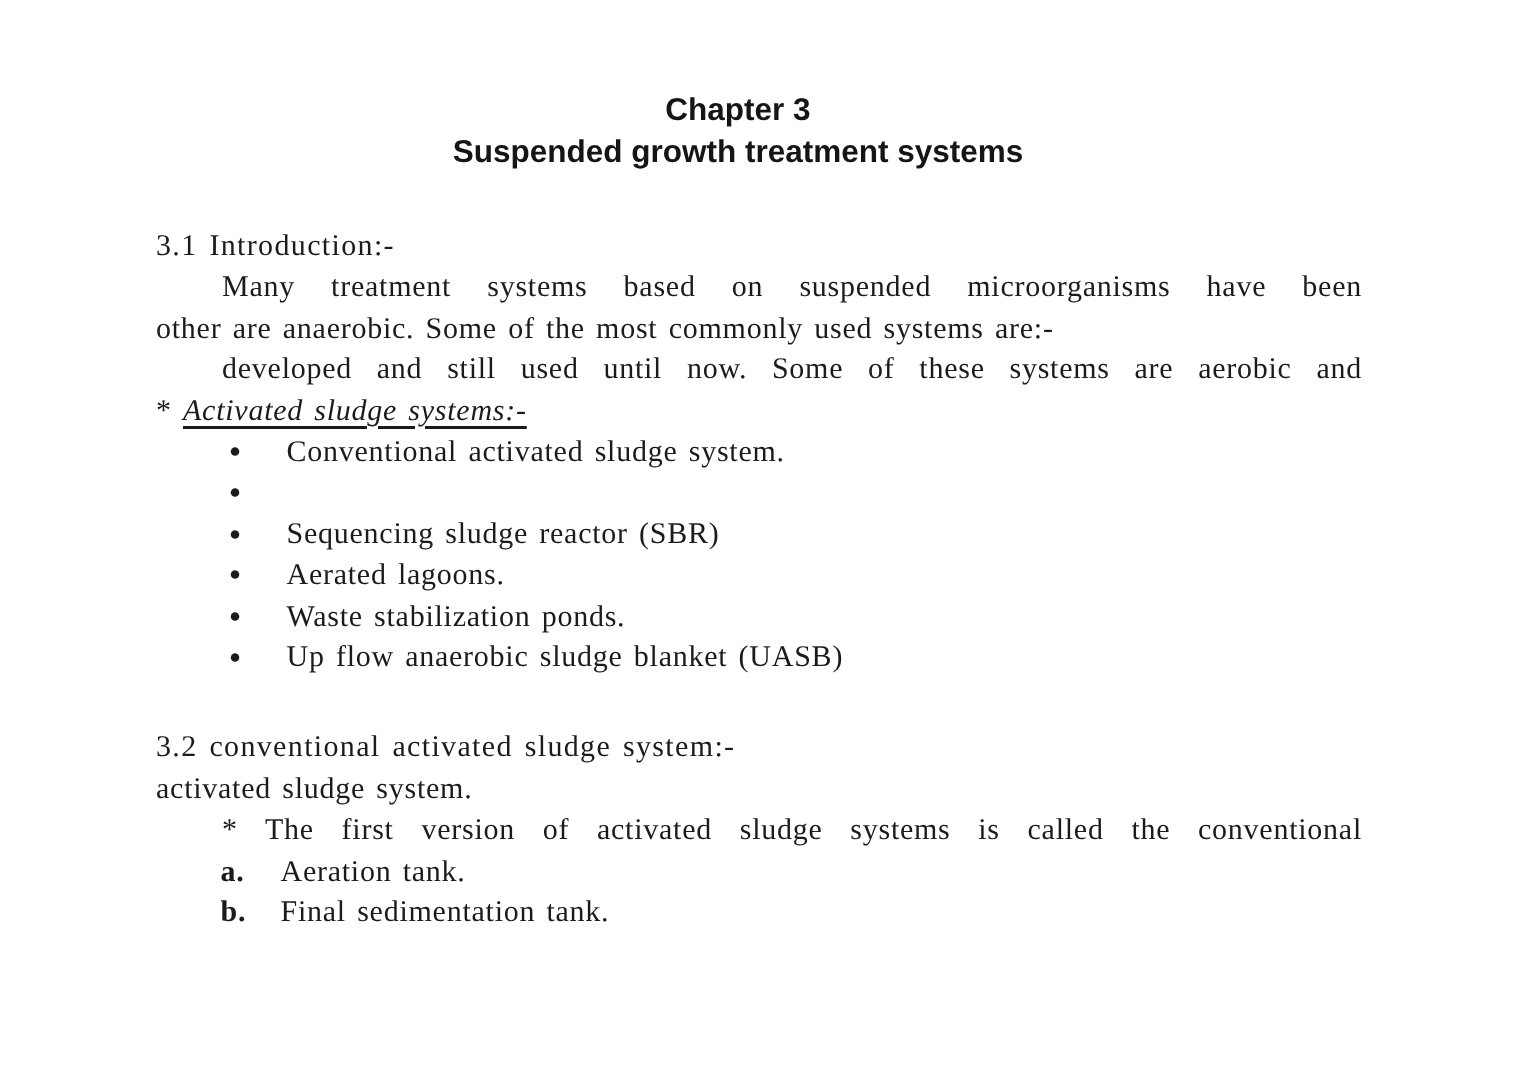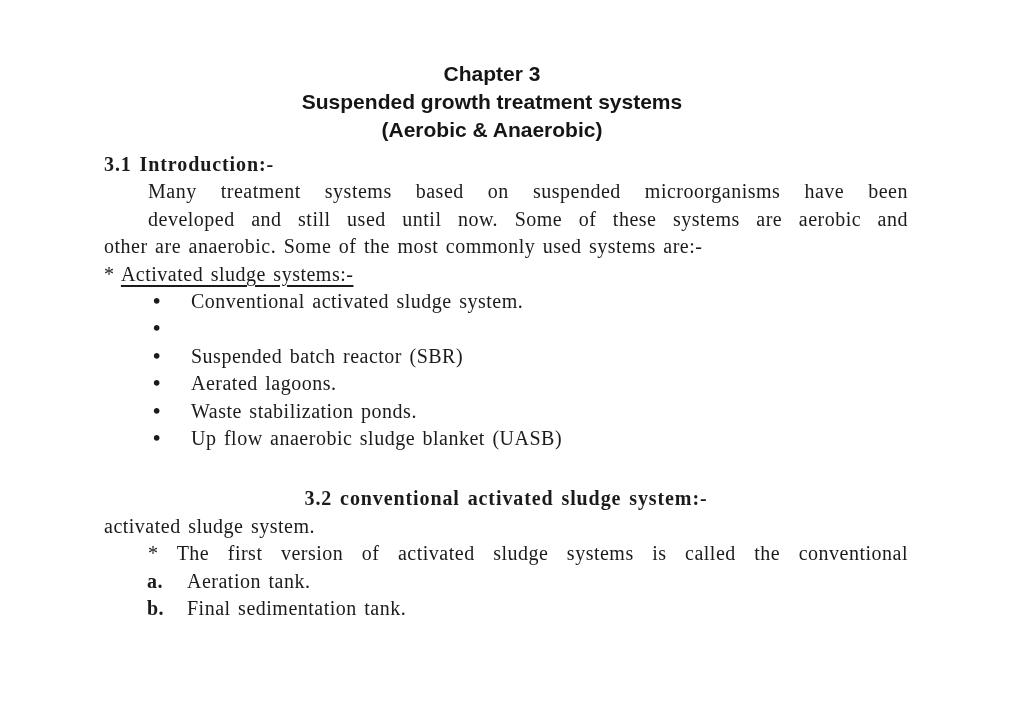--- a/index.html
+++ b/index.html
@@ -31,44 +31,45 @@
     left: 104px;
     width: 804px;
     font-family: "Liberation Serif", serif;
     font-size: 20px;
     line-height: 27.4px;
     letter-spacing: 0.5px;
     word-spacing: 2px;
     color: #1b1b1b;
   }
   .h-bold {
-    font-weight: bold;
+    font-weight: normal;
     letter-spacing: 0.9px;
   }
   .jline { white-space: nowrap; }
   .just {
     white-space: normal;
     text-align: justify;
     text-align-last: justify;
     margin-left: 44px;
   }
   .star-line .ul {
     text-decoration: underline;
     text-underline-offset: 4px;
     text-decoration-thickness: 1.5px;
+    font-style: italic;
   }
   .bullet-row { display: flex; }
   .bullet-row .dot {
     margin-left: 49px;
     width: 38px;
     flex: 0 0 38px;
     font-weight: bold;
     font-size: 21px;
   }
-  .sec2-head { margin-top: 33px; text-align: center; }
+  .sec2-head { margin-top: 33px; }
   .ab-row { display: flex; }
   .ab-row .marker {
     margin-left: 43px;
     width: 40px;
     flex: 0 0 40px;
     font-weight: bold;
   }
   .page-number {
     position: absolute;
     left: 884px;
@@ -79,43 +80,42 @@
   }
 </style>
 </head>
 <body>
 
 <div class="page">
 
   <div class="title-block">
     <div>Chapter 3</div>
     <div>Suspended growth treatment systems</div>
-    <div>(Aerobic &amp; Anaerobic)</div>
   </div>
 
   <div class="body-col">
 
     <div class="h-bold">3.1 Introduction:-</div>
 
     <div class="jline just">Many treatment systems based on suspended microorganisms have been</div>
+    <div class="jline">other are anaerobic. Some of the most commonly used systems are:-</div>
     <div class="jline just">developed and still used until now. Some of these systems are aerobic and</div>
-    <div class="jline">other are anaerobic. Some of the most commonly used systems are:-</div>
 
     <div class="star-line"><span>*</span><span> </span><span class="ul">Activated sludge systems:-</span></div>
 
     <div class="bullet-row">
       <span class="dot">•</span>
       <span>Conventional activated sludge system.</span>
     </div>
     <div class="bullet-row">
       <span class="dot">•</span>
     </div>
     <div class="bullet-row">
       <span class="dot">•</span>
-      <span>Suspended batch reactor (SBR)</span>
+      <span>Sequencing sludge reactor (SBR)</span>
     </div>
     <div class="bullet-row">
       <span class="dot">•</span>
       <span>Aerated lagoons.</span>
     </div>
     <div class="bullet-row">
       <span class="dot">•</span>
       <span>Waste stabilization ponds.</span>
     </div>
     <div class="bullet-row">

